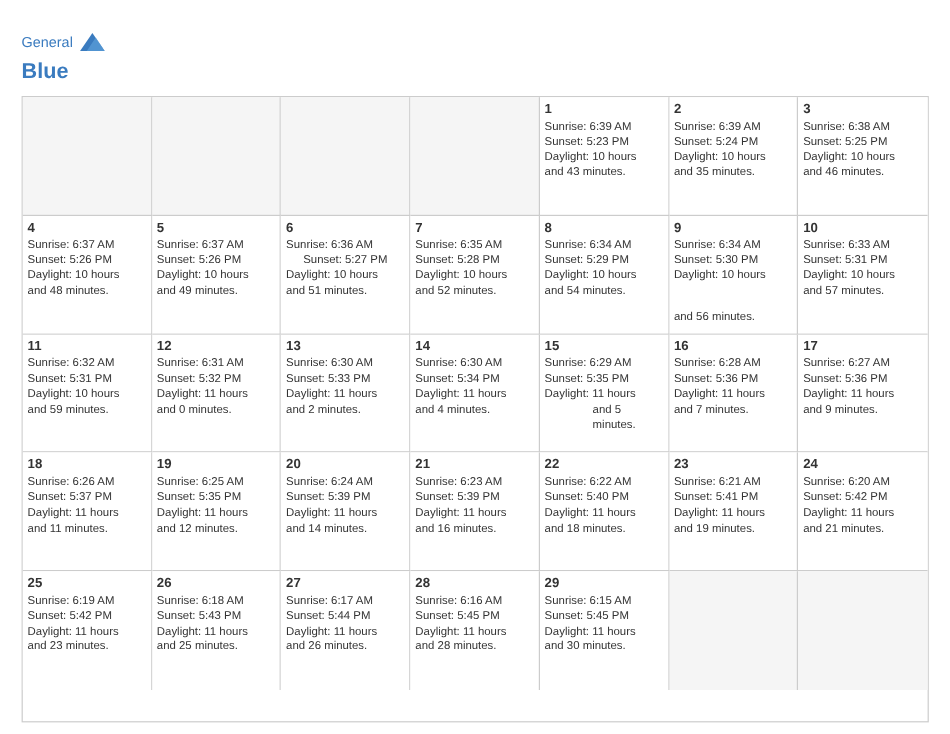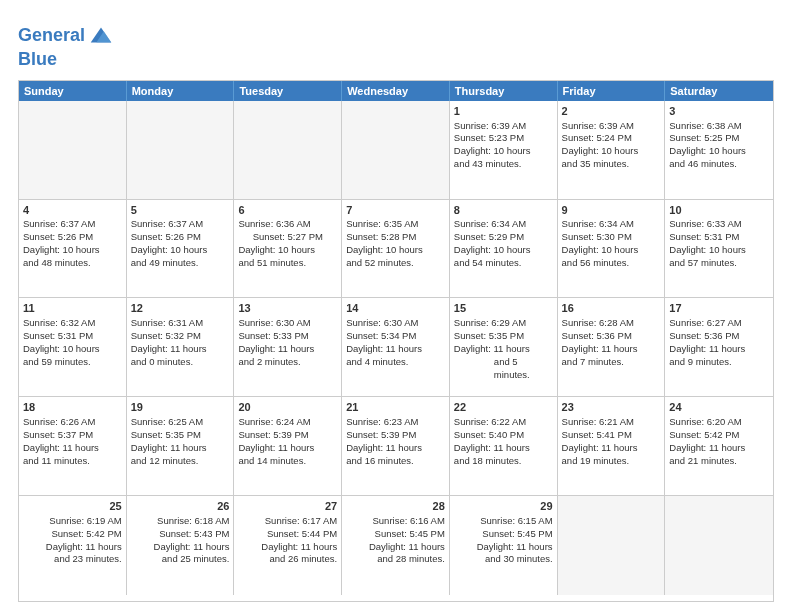--- a/index.html
+++ b/index.html
@@ -22,22 +22,22 @@
       align-items: flex-start;
       justify-content: space-between;
       margin-bottom: 10px;
     }
     .logo {
       display: flex;
       align-items: center;
       margin-top: 4px;
     }
     .logo-text {
-      font-size: 18px;
-      font-weight: bold;
+      font-size: 12px;
+      font-weight: normal;
       color: #333;
       line-height: 1.1;
     }
     .logo-text span {
       color: #3a7bbf;
     }
     .logo-icon {
       width: 28px;
       height: 28px;
       margin-left: 2px;
@@ -86,21 +86,21 @@
       padding: 3px 4px;
       vertical-align: top;
       font-size: 9.5px;
       color: #333;
       line-height: 1.35;
       background: #fff;
       min-height: 88px;
     }
     .cal-cell:last-child, .cal-cell:nth-child(7n) { border-right: none; }
     .cal-cell.empty { background: #f5f5f5; }
-    .cal-cell.last-row { border-bottom: none; text-align: right; }
+    .cal-cell.last-row { border-bottom: none; }
     .day-num {
       font-size: 11px;
       font-weight: bold;
       display: block;
       margin-bottom: 1px;
     }
   </style>
 </head>
 <body>
 
@@ -118,29 +118,20 @@
         <span class="logo-text" style="color:#3a7bbf;font-size:18px;font-weight:bold;">Blue</span>
       </div>
     </div>
     <div class="title-block">
       <div class="main-title"></div>
       <div class="sub-title"></div>
     </div>
   </div>
 
   <div class="calendar">
-    <div class="cal-header">
-    <div class="cal-header-cell">Sunday</div>
-        <div class="cal-header-cell">Monday</div>
-        <div class="cal-header-cell">Tuesday</div>
-        <div class="cal-header-cell">Wednesday</div>
-        <div class="cal-header-cell">Thursday</div>
-        <div class="cal-header-cell">Friday</div>
-        <div class="cal-header-cell">Saturday</div>
-      </div>
     <div class="cal-body">
     <div class="cal-cell empty"></div>
         <div class="cal-cell empty"></div>
         <div class="cal-cell empty"></div>
         <div class="cal-cell empty"></div>
         <div class="cal-cell">
           <span class="day-num">1</span>
           <span style="display: block;">Sunrise: 6:39 AM</span>
           <span style="display: block;">Sunset: 5:23 PM</span>
           <span style="display: block;">Daylight: 10 hours</span>
@@ -193,21 +184,21 @@
           <span style="display: block;">Sunrise: 6:34 AM</span>
           <span style="display: block;">Sunset: 5:29 PM</span>
           <span style="display: block;">Daylight: 10 hours</span>
           <span style="display: block;">and 54 minutes.</span>
         </div>
         <div class="cal-cell">
           <span class="day-num">9</span>
           <span style="display: block;">Sunrise: 6:34 AM</span>
           <span style="display: block;">Sunset: 5:30 PM</span>
           <span style="display: block;">Daylight: 10 hours</span>
-          <span style="display: block;">and 56 minutes.</span>
+          <span style="display: block; margin-top: 22px;">and 56 minutes.</span>
         </div>
         <div class="cal-cell">
           <span class="day-num">10</span>
           <span style="display: block;">Sunrise: 6:33 AM</span>
           <span style="display: block;">Sunset: 5:31 PM</span>
           <span style="display: block;">Daylight: 10 hours</span>
           <span style="display: block;">and 57 minutes.</span>
         </div>
         <div class="cal-cell">
           <span class="day-num">11</span>

